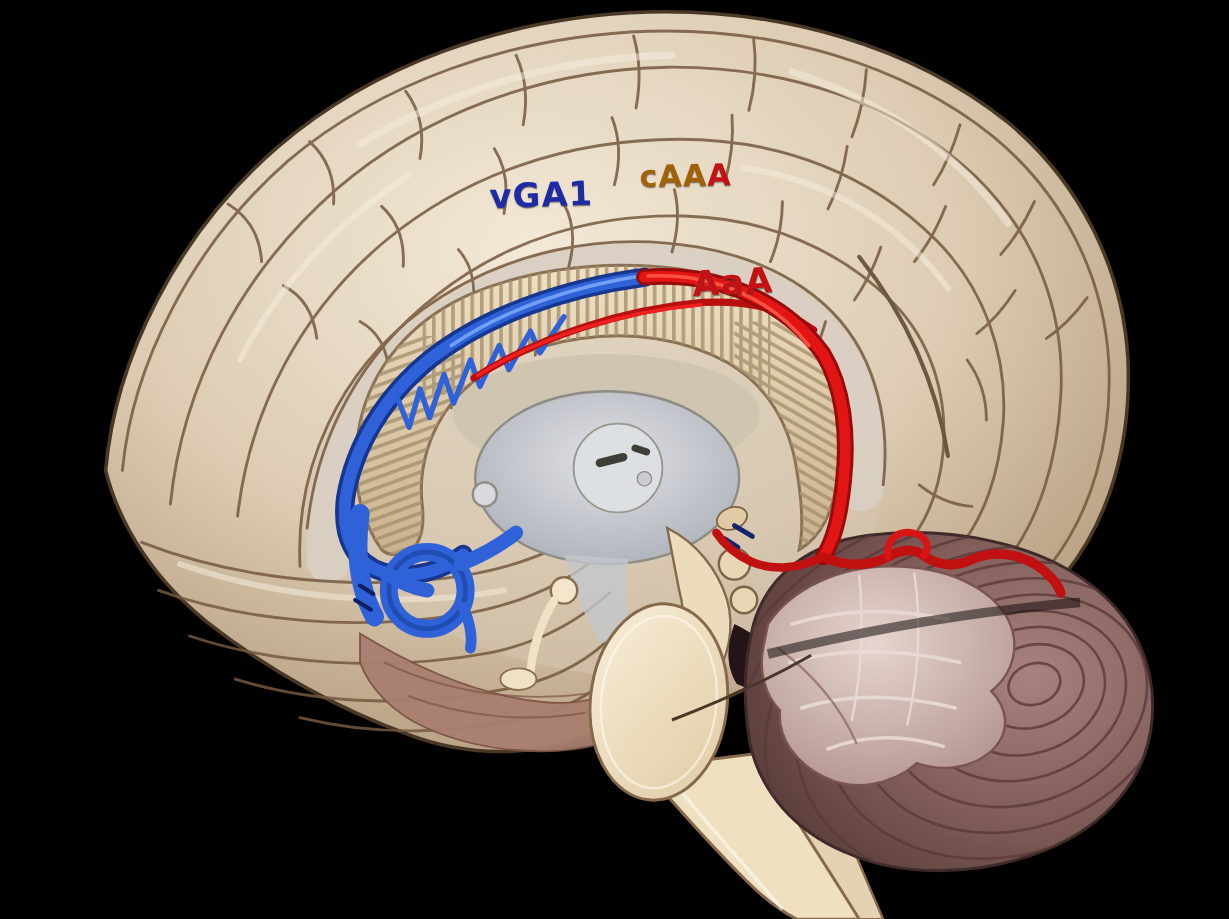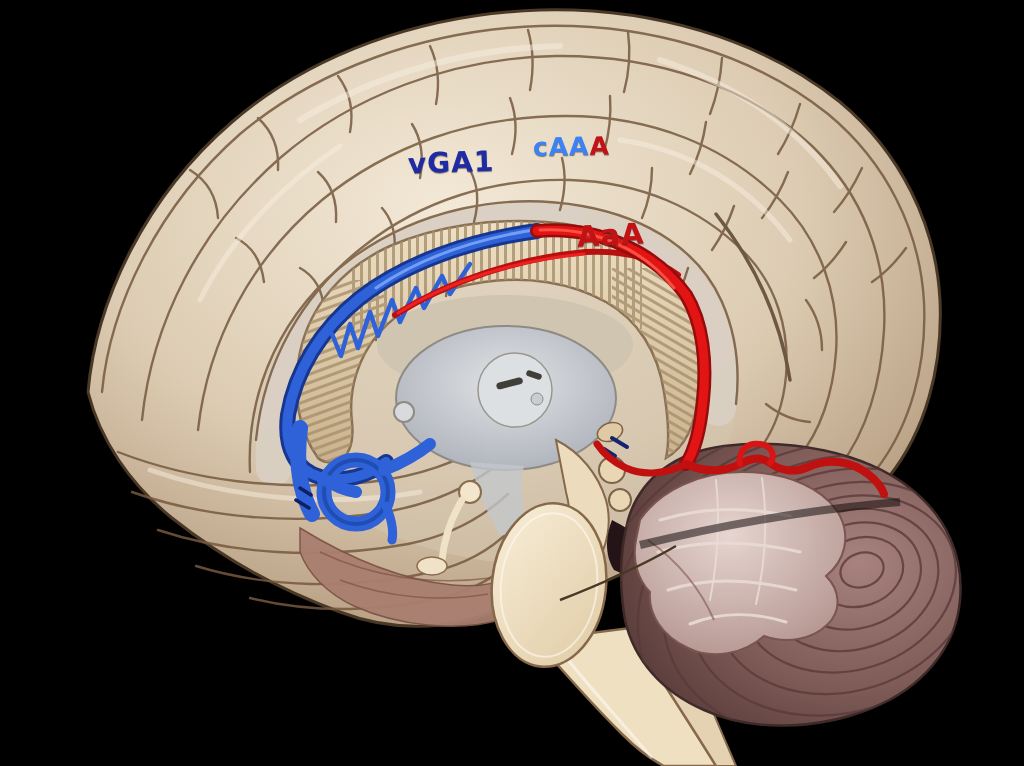--- a/index.html
+++ b/index.html
@@ -3,21 +3,21 @@
 <meta charset="utf-8">
 <style>
   html,body{margin:0;padding:0;background:#000;}
   #stage{position:relative;width:1024px;height:766px;background:#000;overflow:hidden;
          font-family:"DejaVu Sans","Liberation Sans",sans-serif;}
   #stage svg{position:absolute;left:0;top:0;}
   .paint-label{position:absolute;font-weight:bold;letter-spacing:1px;white-space:nowrap;
                text-shadow:0 1px 1px rgba(40,20,10,.55), 0 0 2px rgba(255,255,255,.25);}
   #label-vga1{left:408px;top:146px;font-size:28px;color:#1e2ba4;transform:rotate(-2deg);}
   #label-caaa{left:533px;top:132px;font-size:25px;transform:rotate(-1deg);}
-  #label-caaa .blue{color:#3b82f6;}
+  #label-caaa .blue{color:#a16207;}
   #label-caaa .red{color:#c31114;}
   #label-aaa{left:577px;top:218px;font-size:29px;color:#c31114;transform:rotate(-3deg);}
 </style>
 </head>
 <body>
 
 <div id="stage">
 <svg width="1024" height="766" viewBox="0 0 1024 766">
   <defs>
     <radialGradient id="gCortex" cx="42%" cy="32%" r="75%">

